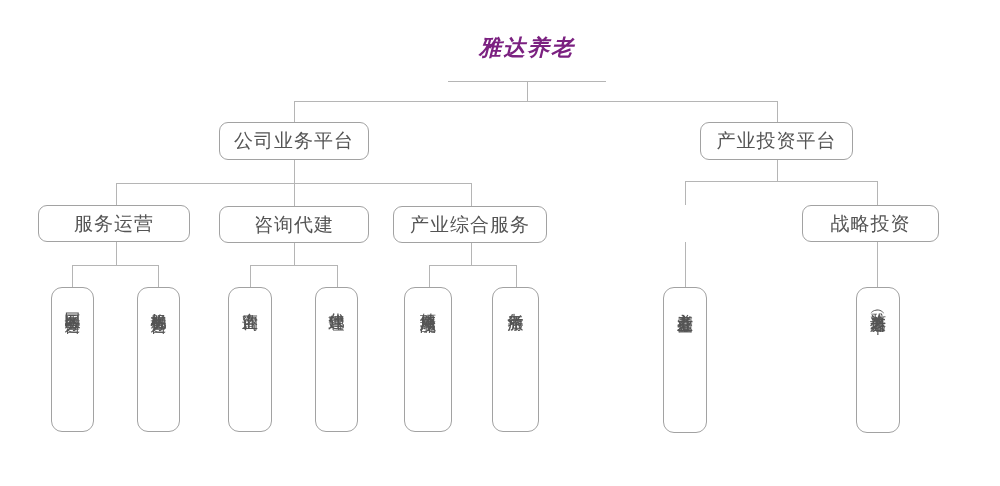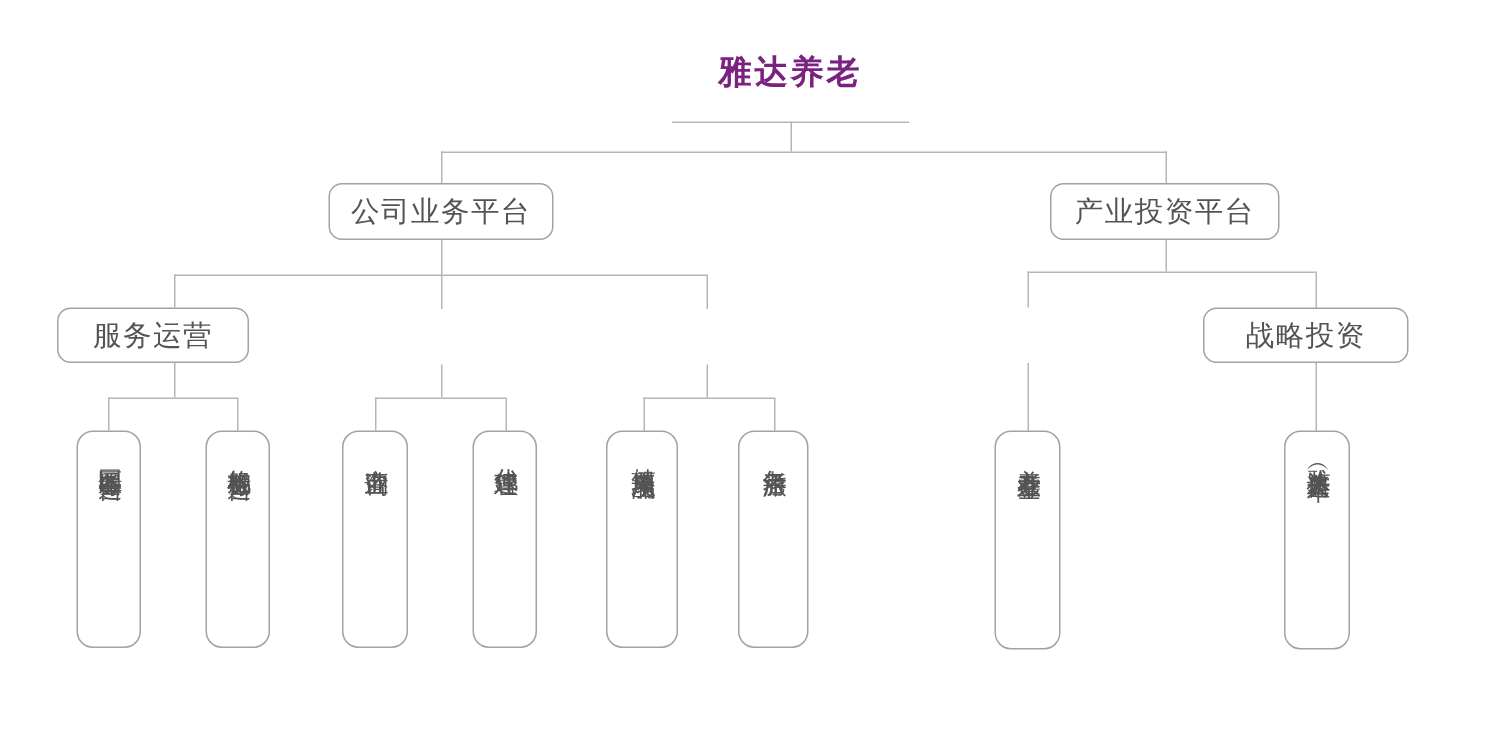--- a/index.html
+++ b/index.html
@@ -19,20 +19,21 @@
   .chart-title {
     position: absolute;
     left: 427px;
     top: 33px;
     width: 200px;
     text-align: center;
     font-size: 22px;
     font-weight: bold;
     letter-spacing: 2px;
     color: var(--title-color, #7B2180);
+    font-style: italic;
   }
   .line {
     position: absolute;
     background: var(--line-color, #b5b5b5);
   }
   .hl { height: 1px; }
   .vl { width: 1px; }
   .node {
     position: absolute;
     box-sizing: border-box;
@@ -75,21 +76,23 @@
   <div class="line vl" style="left:777px;top:101px;height:21px"></div>
 
   <div class="node h" style="left:219px;top:122px;width:150px;height:38px">公司业务平台</div>
   <div class="node h" style="left:700px;top:122px;width:153px;height:38px">产业投资平台</div>
 
   <div class="line vl" style="left:294px;top:160px;height:46px"></div>
   <div class="line hl" style="left:116px;top:183px;width:355px"></div>
   <div class="line vl" style="left:116px;top:183px;height:22px"></div>
   <div class="line vl" style="left:471px;top:183px;height:23px"></div>
 
-  <div class="node h" style="left:38px;top:205px;width:128px;height:37px">服务运营</div>
+  <div class="node h" style="left:38px;top:205px;width:152px;height:37px">服务运营</div>
+  <div class="node h" style="left:219px;top:206px;width:150px;height:37px">咨询代建</div>
+  <div class="node h" style="left:393px;top:206px;width:154px;height:37px">产业综合服务</div>
 
   <div class="line vl" style="left:116px;top:242px;height:23px"></div>
   <div class="line hl" style="left:72px;top:265px;width:86px"></div>
   <div class="line vl" style="left:72px;top:265px;height:22px"></div>
   <div class="line vl" style="left:158px;top:265px;height:22px"></div>
 
   <div class="line vl" style="left:294px;top:243px;height:22px"></div>
   <div class="line hl" style="left:250px;top:265px;width:87px"></div>
   <div class="line vl" style="left:250px;top:265px;height:22px"></div>
   <div class="line vl" style="left:337px;top:265px;height:22px"></div>

